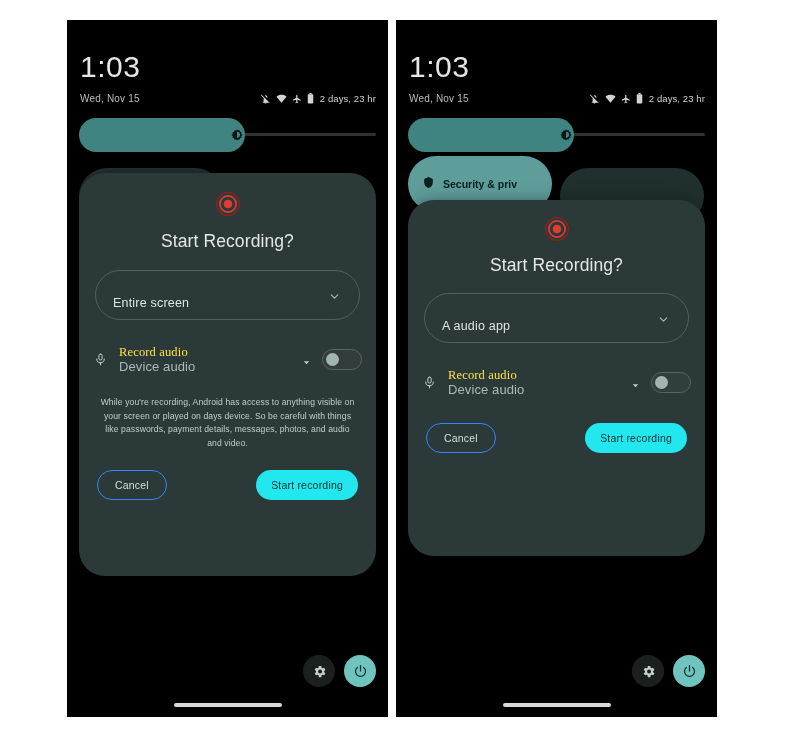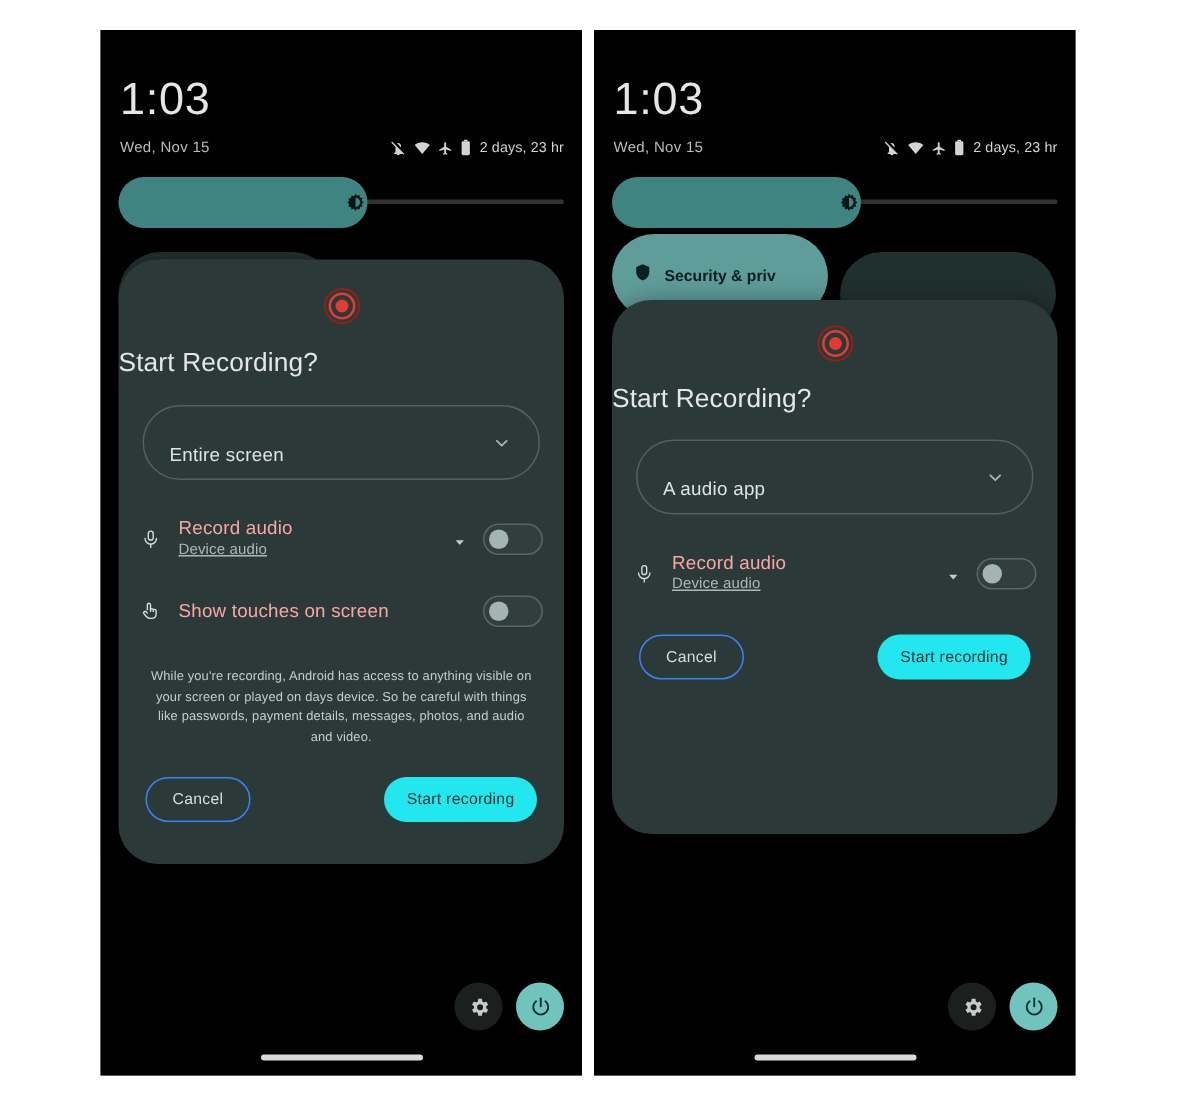--- a/index.html
+++ b/index.html
@@ -130,20 +130,21 @@
 
   .rec-badge {
     margin: 0 auto;
     width: 26px; height: 26px;
     display: block;
   }
   #dialog-left .rec-badge  { margin-top: 18px; }
   #dialog-right .rec-badge { margin-top: 16px; }
 
   .dlg-title {
+    text-align: center;
     color: #e4e7e6;
     font-size: 17.5px;
     font-weight: 400;
     letter-spacing: .1px;
   }
   #dialog-left .dlg-title  { margin-top: 14px; }
   #dialog-right .dlg-title { margin-top: 13px; }
 
   .spinner {
     margin: 18px 16px 0 16px;
@@ -179,32 +180,32 @@
   #dialog-right #row-audio  { margin-top: 18px; }
 
   .opt-icon {
     width: 26px; height: 22px;
     flex: 0 0 26px;
     color: #d9dedd;
     display: flex; align-items: center; justify-content: center;
   }
   .opt-text { flex: 1 1 auto; margin-left: 6px; }
   .opt-title {
-    color: #fca5a5;
+    color: #fde047;
     font-size: 12.5px;
     letter-spacing: .15px;
     line-height: 15px;
+    font-family: Liberation Serif, serif;
   }
   .opt-sub {
     color: #aeb8b6;
-    font-size: 10px;
+    font-size: 13px;
     letter-spacing: .1px;
     line-height: 12px;
     margin-top: 1px;
-    text-decoration: underline;
   }
   .opt-caret {
     width: 11px; height: 11px;
     color: #c3cbca;
     margin-right: 10px;
     flex: 0 0 11px;
   }
 
   .switch {
     position: relative;
@@ -378,35 +379,20 @@
           <span class="opt-caret">
             <svg width="11" height="11" viewBox="0 0 24 24" fill="currentColor">
                 <path d="M6 9l6 7 6-7z"></path>
               </svg>
           </span>
           <span class="switch">
             <span class="knob"></span>
           </span>
         </div>
 
-        <div class="opt-row" id="row-touch">
-          <span class="opt-icon">
-            <svg width="14" height="18" viewBox="0 0 24 24" fill="none" stroke="currentColor" stroke-width="1.6" stroke-linecap="round" stroke-linejoin="round">
-                <path d="M9 11V5.5a1.8 1.8 0 013.6 0V13"></path>
-                <path d="M12.6 11.5a1.6 1.6 0 013.2 0V13"></path>
-                <path d="M15.8 12.3a1.6 1.6 0 013.2 0v3.4c0 3.1-2.2 5.3-5.3 5.3h-1.6c-2.4 0-3.6-1-4.6-2.4L5 15.6c-.6-.9-.3-1.9.6-2.4.8-.4 1.7-.2 2.2.5L9 15"></path>
-              </svg>
-          </span>
-          <span class="opt-text">
-            <span class="opt-title" style="display:block">Show touches on screen</span>
-          </span>
-          <span class="switch">
-            <span class="knob"></span>
-          </span>
-        </div>
 
         <div class="note">While you're recording, Android has access to anything visible on your screen or played on days device. So be careful with things like passwords, payment details, messages, photos, and audio and video.</div>
 
         <div class="actions">
           <button class="btn-cancel">Cancel</button>
           <button class="btn-start">Start recording</button>
         </div>
       </div>
 
       <div class="bottom-icons">

